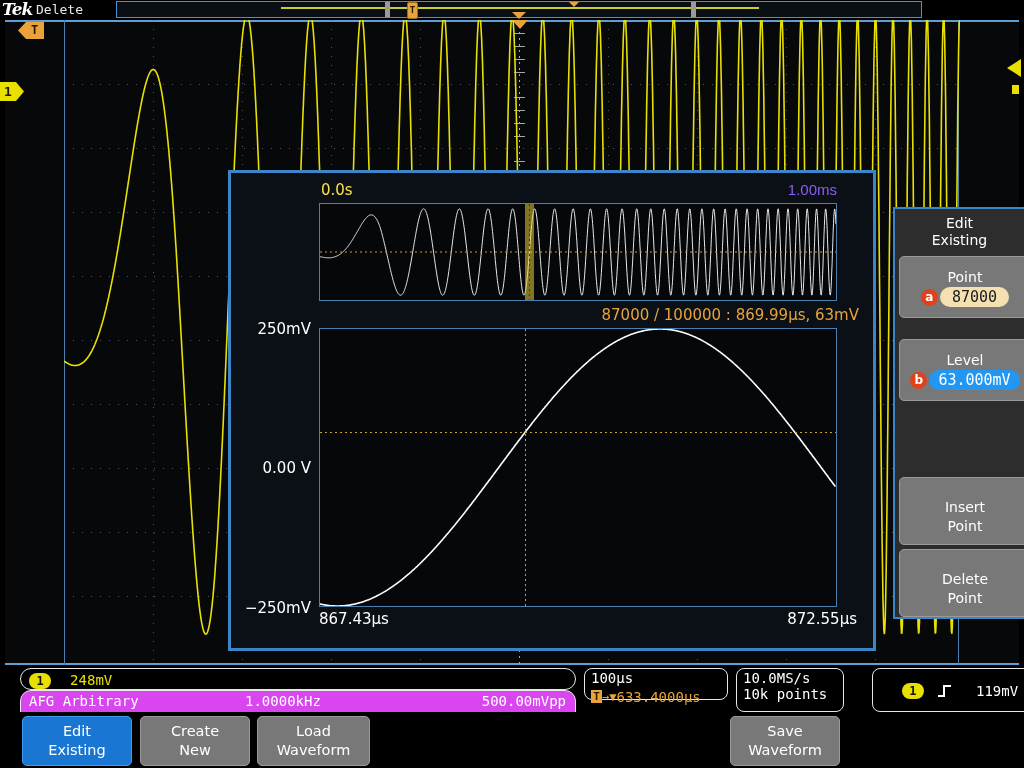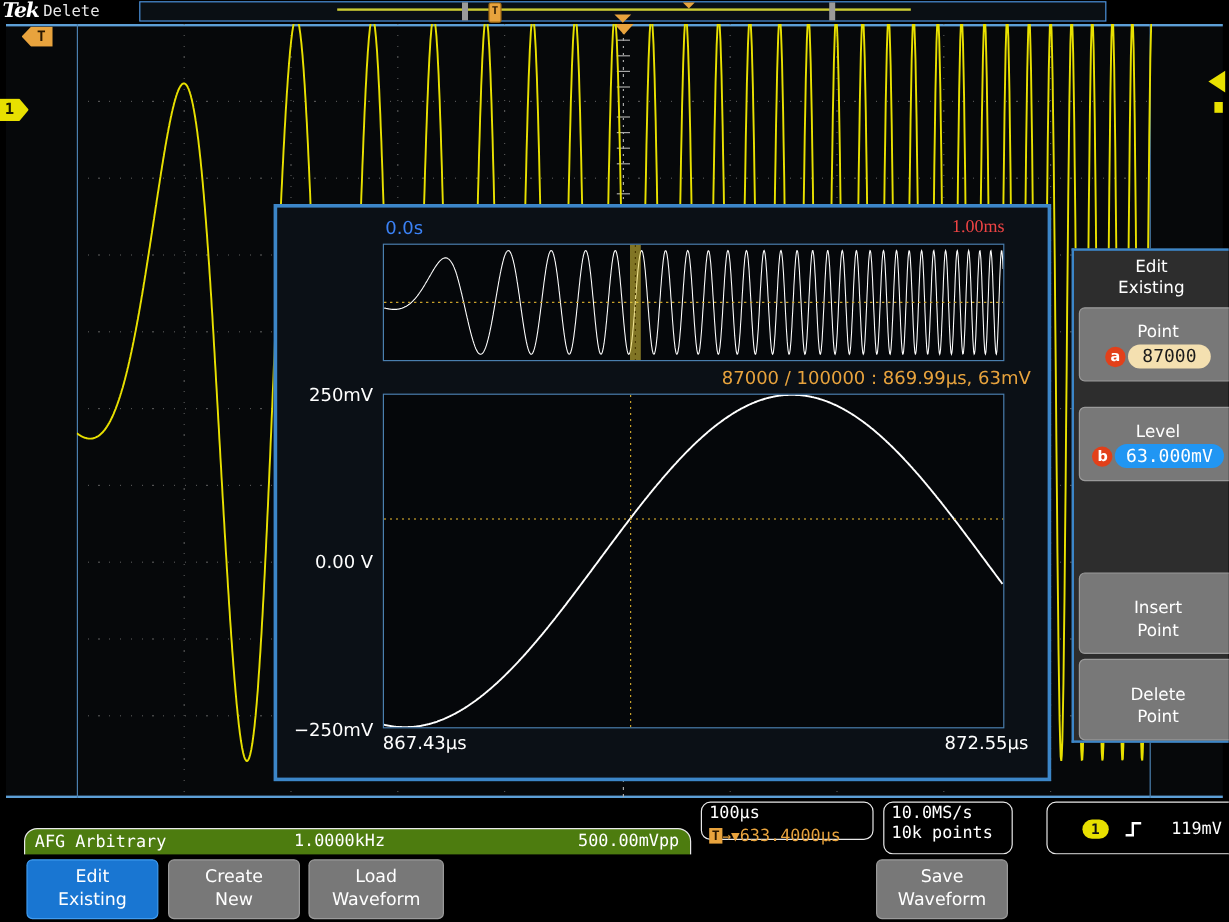--- a/index.html
+++ b/index.html
@@ -43,22 +43,22 @@
       text-align:center;padding-left:7px;box-sizing:border-box;}
   #trig-level-right{position:absolute;right:3px;top:59px;width:0;height:0;
       border-top:9px solid transparent;border-bottom:9px solid transparent;border-right:14px solid #e8e000;}
   #trig-level-right2{position:absolute;right:5px;top:85px;width:7px;height:9px;background:#e8e000;}
   #trig-top-tri{position:absolute;left:512px;top:20px;width:0;height:0;
       border-left:8px solid transparent;border-right:8px solid transparent;border-top:9px solid #e8a33d;}
 
   
   #editor{position:absolute;left:228px;top:170px;width:648px;height:481px;background:#0b1016;
           border:3px solid #3c86c8;box-sizing:border-box;}
-  #ov-label-l{position:absolute;left:90px;top:8px;font-family:"DejaVu Sans",sans-serif;font-size:15px;color:#3b82f6;}
-  #ov-label-r{position:absolute;right:36px;top:8px;font-family:Liberation Serif, serif;font-size:15px;color:#ef4444;}
+  #ov-label-l{position:absolute;left:90px;top:8px;font-family:"DejaVu Sans",sans-serif;font-size:15px;color:#fde047;}
+  #ov-label-r{position:absolute;right:36px;top:8px;font-family:Liberation Sans, sans-serif;font-size:15px;color:#8b5cf6;}
   #ov-plot{position:absolute;left:88px;top:30px;width:518px;height:98px;border:1px solid #4a7fae;
            background:#05070a;box-sizing:border-box;overflow:hidden;}
   #ov-readout{position:absolute;right:14px;top:133px;font-family:"DejaVu Sans",sans-serif;font-size:15px;color:#e8a33d;}
   #zm-plot{position:absolute;left:88px;top:155px;width:518px;height:279px;border:1px solid #4a7fae;
            background:#05070a;box-sizing:border-box;overflow:hidden;}
   .ylab{position:absolute;font-family:"DejaVu Sans",sans-serif;font-size:15px;color:#fff;text-align:right;width:80px;}
   .xlab{position:absolute;font-family:"DejaVu Sans",sans-serif;font-size:15px;color:#fff;}
   #watermark{position:absolute;left:290px;top:580px;font-family:"DejaVu Sans",sans-serif;font-size:30px;
              color:#5a4fa8;opacity:.95;letter-spacing:0px;}
 
@@ -75,21 +75,21 @@
          vertical-align:middle;}
   .pill-cream{display:inline-block;background:#f4e0b0;color:#1a1a1a;border-radius:10px;padding:1px 12px;
               font-family:"DejaVu Sans Mono",monospace;font-size:15px;vertical-align:middle;margin-left:2px;}
   .pill-blue{display:inline-block;background:#2196f3;color:#fff;border-radius:10px;padding:1px 9px;
              font-family:"DejaVu Sans Mono",monospace;font-size:15px;vertical-align:middle;margin-left:2px;}
 
   
   #rowA{position:absolute;left:20px;top:668px;width:556px;height:22px;border:1px solid #e8e8e8;
         border-radius:11px;box-sizing:border-box;background:#000;}
   #rowB{position:absolute;left:20px;top:690px;width:556px;height:36px;border:1px solid #e8e8e8;
-        border-radius:11px;box-sizing:border-box;background:#4d7c0f;}
+        border-radius:11px;box-sizing:border-box;background:#d946ef;}
   #boxTime{position:absolute;left:584px;top:668px;width:144px;height:32px;border:1px solid #e8e8e8;
         border-radius:8px;box-sizing:border-box;background:#000;}
   #boxRate{position:absolute;left:736px;top:668px;width:108px;height:44px;border:1px solid #e8e8e8;
         border-radius:8px;box-sizing:border-box;background:#000;}
   #boxTrig{position:absolute;left:872px;top:668px;width:176px;height:44px;border:1px solid #e8e8e8;
         border-radius:8px;box-sizing:border-box;background:#000;}
   .ch-badge{display:inline-block;width:22px;height:16px;border-radius:8px;background:#e8e000;color:#111;
             font-family:"DejaVu Sans Mono",monospace;font-size:12px;font-weight:bold;line-height:16px;
             text-align:center;vertical-align:middle;}
   .mono{font-family:"DejaVu Sans Mono",monospace;}
@@ -230,20 +230,24 @@
       <div class="sm-btn-line">Insert</div>
       <div class="sm-btn-line">Point</div>
     </div>
 
     <div class="sm-btn" style="top:340px;height:68px;padding-top:20px;">
       <div class="sm-btn-line">Delete</div>
       <div class="sm-btn-line">Point</div>
     </div>
   </div>
 
+  <div id="rowA">
+    <span class="ch-badge" style="margin:2px 0 0 8px;">1</span>
+    <span class="mono yel" style="font-size:14px;margin-left:14px;vertical-align:middle;">248mV</span>
+  </div>
 
   <div id="rowB">
     <span class="mono wht" style="font-size:14px;margin-left:8px;">AFG  Arbitrary</span>
     <span class="mono wht" style="font-size:14px;position:absolute;left:224px;top:2px;">1.0000kHz</span>
     <span class="mono wht" style="font-size:14px;position:absolute;right:9px;top:2px;">500.00mVpp</span>
   </div>
 
   <div id="boxTime">
     <div class="mono wht" style="font-size:14px;margin:1px 0 0 6px;">100µs</div>
     <div style="margin:0 0 0 6px;white-space:nowrap;">

